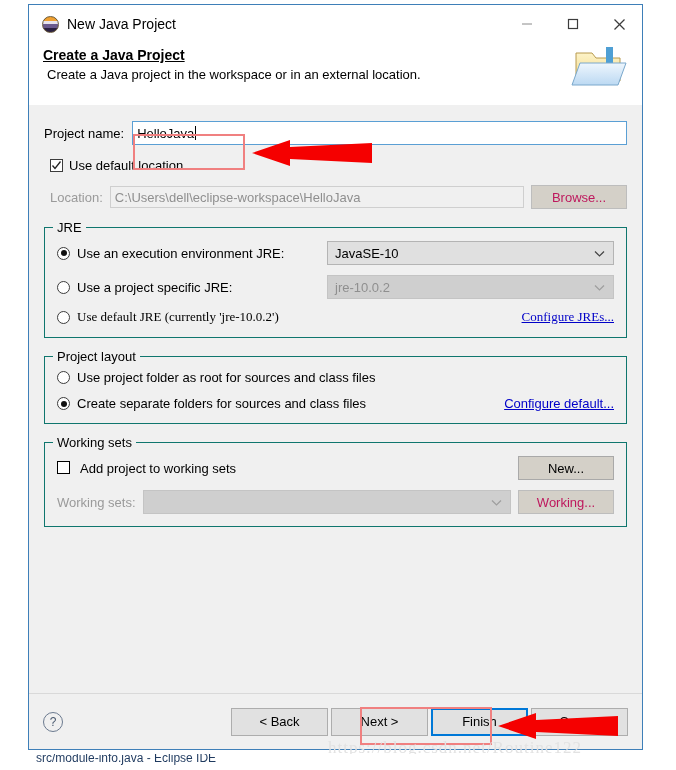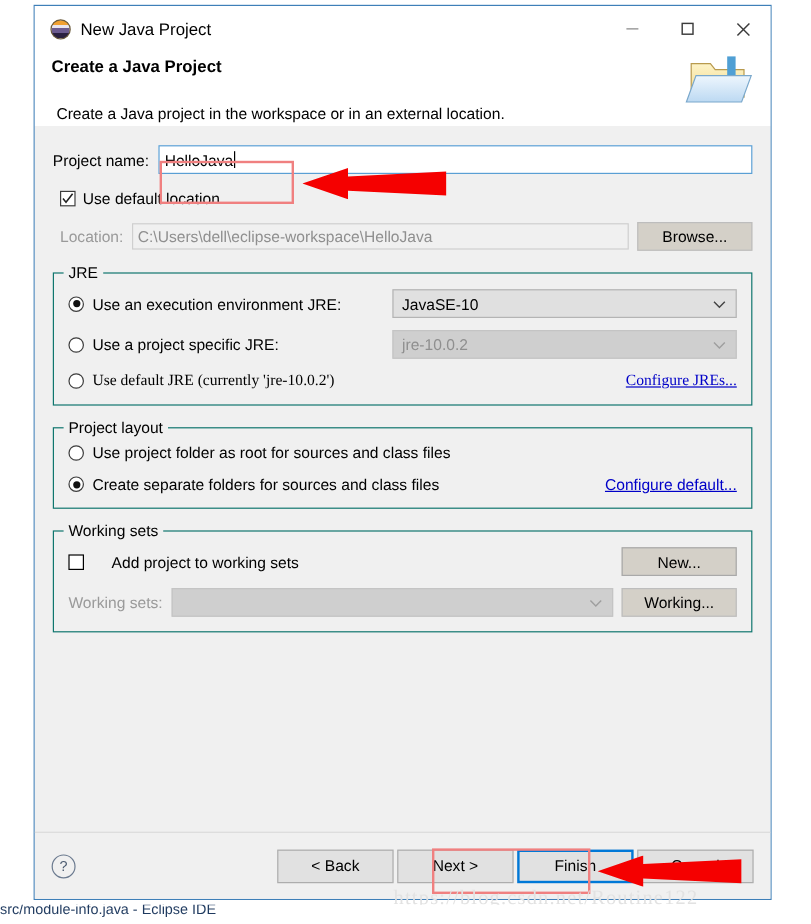--- a/index.html
+++ b/index.html
@@ -87,21 +87,22 @@
     flex: 0 0 62px;
     background: #ffffff;
     position: relative;
     padding: 4px 0 0 14px;
     box-sizing: border-box;
   }
   .header-title {
     font-size: 14px;
     font-weight: bold;
     color: #000;
-    margin: 0 0 24px 0;
+    margin: 0 0 4px 0;
+    text-decoration: underline;
   }
   .header-desc {
     font-size: 13px;
     color: #000;
     margin-left: 4px;
   }
   .header-icon {
     position: absolute;
     right: 12px;
     top: -4px;
@@ -203,21 +204,21 @@
     background: #d4d0c8;
     border: 1px solid #a9a9a9;
     box-sizing: border-box;
     font-family: "Liberation Sans", sans-serif;
     font-size: 13px;
     color: #000;
     display: flex;
     align-items: center;
     justify-content: center;
   }
-  .btn.disabled { color: #000000; background: #d4d0c8; border-color: #bdbdbd; }
+  .btn.disabled { color: #be185d; background: #d4d0c8; border-color: #bdbdbd; }
 
   
   .group {
     border: 1px solid #0f766e;
     margin-top: 18px;
     padding: 13px 12px 12px 12px;
     position: relative;
     background: #f0f0f0;
     box-sizing: border-box;
   }
@@ -308,22 +309,21 @@
   }
 
   
   .ws-line1 {
     display: flex;
     align-items: center;
     justify-content: space-between;
   }
   .ws-check {
     display: flex;
-    align-items: center;
-    gap: 23px;
+    gap: 10px;
   }
   .ws-line2 {
     display: flex;
     align-items: center;
     gap: 7px;
     margin-top: 10px;
   }
   .lbl-ws { color: #9a9a9a; font-size: 13px; white-space: nowrap; }
   .ws-combo { flex: 1 1 auto; }
 
@@ -402,20 +402,21 @@
     background: #ffffff;
     overflow: hidden;
   }
   .bottom-strip-text {
     position: absolute;
     left: 0;
     top: -3px;
     font-size: 12px;
     color: #1f3a5f;
     white-space: nowrap;
+    padding-left: 36px;
   }
 </style>
 </head>
 <body>
 
 <div class="dialog">
 
   <div class="titlebar">
     <div class="titlebar-left">
       <div class="java-icon"></div>

